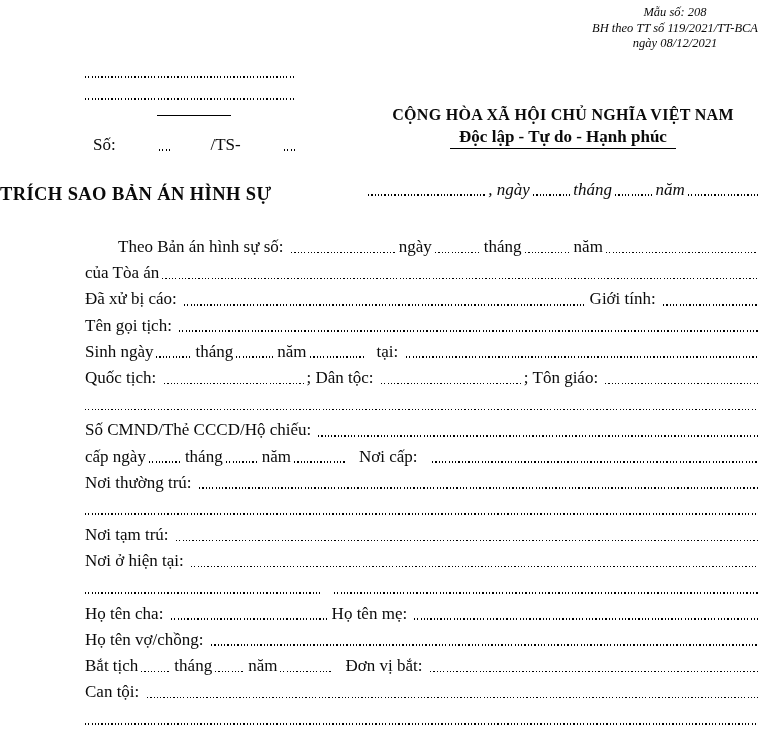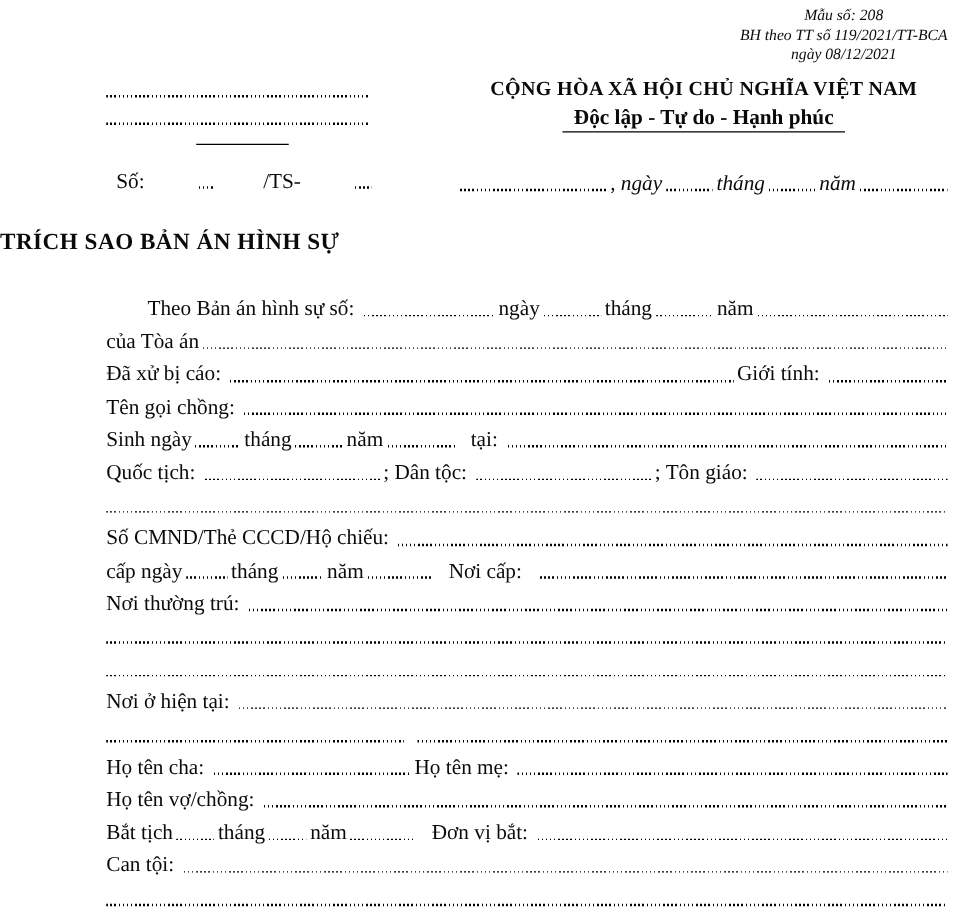--- a/index.html
+++ b/index.html
@@ -12,21 +12,21 @@
         font-style:italic;font-size:12.5px;line-height:15.5px;}
   
   .hdr-left{position:absolute;left:85px;top:70px;width:212px;height:110px;}
   .hline{position:absolute;left:0;width:210px;height:1.6px;
          background:repeating-linear-gradient(90deg,#000 0,#000 1.2px,transparent 1.2px,transparent 3.3px);}
   .hline.l1{top:6px}
   .hline.l2{top:28px}
   .hrule{position:absolute;top:45px;left:72px;width:74px;border-top:1.6px solid #000;}
   .so-row{position:absolute;top:62px;left:8px;right:0;display:flex;height:26px;gap:36px;}
   .hdr-right{position:absolute;left:368px;top:62px;width:390px;text-align:center;}
-  .national{font-weight:bold;font-size:16px;line-height:19px;letter-spacing:.3px;}
+  .national{font-weight:bold;font-size:16px;line-height:19px;letter-spacing:.3px;margin-top:43px;}
   .motto-wrap{margin-top:4px;line-height:18px;}
   .motto{display:inline-block;font-weight:bold;font-size:17px;
          border-bottom:1.7px solid #000;padding:0 9px 2px 9px;}
   .date-row{display:flex;height:26px;margin-top:28px;}
   .it{font-style:italic;}
   
   .doc-title{position:absolute;top:184px;left:0;right:0;text-align:left;
              font-weight:bold;font-size:18.5px;letter-spacing:.4px;}
   
   .body{position:absolute;left:85px;top:234px;width:673px;}
@@ -105,21 +105,21 @@
     </div>
 
     <div class="line">
       <span class="lbl">Đã xử bị cáo: </span>
       <span class="dots fill"></span>
       <span class="lbl">Giới tính: </span>
       <span class="dots w95"></span>
     </div>
 
     <div class="line">
-      <span class="lbl">Tên gọi chồng: </span>
+      <span class="lbl">Tên gọi tịch: </span>
       <span class="dots fill"></span>
     </div>
 
     <div class="line">
       <span class="lbl">Sinh ngày</span>
       <span class="dots w36"></span>
       <span class="lbl">tháng</span>
       <span class="dots w38"></span>
       <span class="lbl">năm</span>
       <span class="dots w54"></span>
@@ -159,20 +159,21 @@
     <div class="line">
       <span class="lbl">Nơi thường trú: </span>
       <span class="dots fill"></span>
     </div>
 
     <div class="line">
       <span class="dots fill"></span>
     </div>
 
     <div class="line">
+      <span class="lbl">Nơi tạm trú: </span>
       <span class="dots fill"></span>
     </div>
 
     <div class="line">
       <span class="lbl">Nơi ở hiện tại: </span>
       <span class="dots fill"></span>
     </div>
 
     <div class="line">
       <span class="dots w238"></span>

